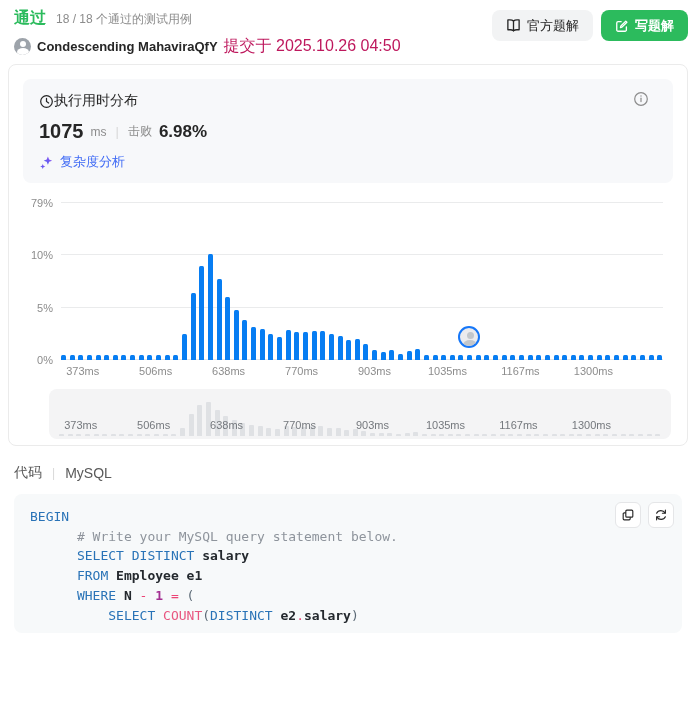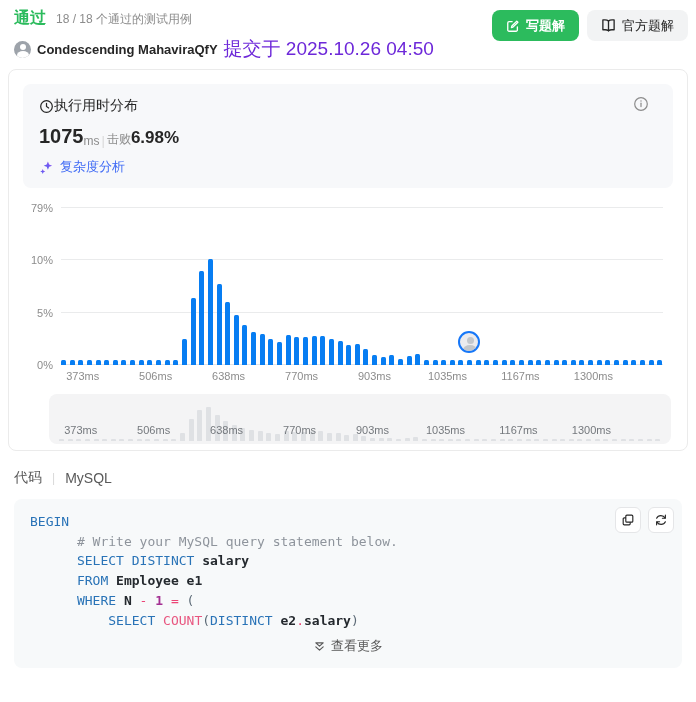--- a/index.html
+++ b/index.html
@@ -9,33 +9,33 @@
   .page { width:696px; height:702px; position:relative; }
   .header { padding:8px 14px 0 14px; position:relative; }
   .status-row { display:flex; align-items:baseline; gap:10px; }
   .status { font-size:16px; font-weight:700; color:#2cbb5d; }
   .status-detail { font-size:12px; color:#8c8c8c; }
   .user-row { display:flex; align-items:center; gap:6px; margin-top:7px; }
   .avatar-sm { width:17px; height:17px; border-radius:50%; background:#9da3aa; position:relative; overflow:hidden; flex:0 0 auto; }
   .avatar-sm::before { content:""; position:absolute; left:5.5px; top:3px; width:6px; height:6px; border-radius:50%; background:#fff; }
   .avatar-sm::after { content:""; position:absolute; left:2.5px; top:10px; width:12px; height:8px; border-radius:50%; background:#fff; }
   .username { font-size:13px; font-weight:700; color:#262626; }
-  .submitted { font-size:19px; color:#6d28d9; }
+  .submitted { font-size:16px; color:#be185d; }
   .header-buttons { position:absolute; top:10px; right:8px; display:flex; gap:8px; }
   .btn { display:flex; align-items:center; gap:6px; height:31px; padding:0 14px; border:none; border-radius:8px; font-size:13px; cursor:pointer; font-family:inherit; }
   .btn-gray { background:#f2f3f4; color:#262626; }
   .btn-green { background:#2cbb5d; color:#fff; font-weight:600; }
 
   
   .card { margin:7px 8px 0 8px; border:1px solid #ebebeb; border-radius:8px; background:#fff; padding-bottom:6px; }
   .stats-panel { margin:14px; background:#f7f8fa; border-radius:8px; padding:13px 16px 12px 16px; position:relative; }
   .stats-title-row { display:flex; align-items:center; }
   .stats-title { font-size:14px; font-weight:500; color:#262626; }
   .info-btn { position:absolute; top:12px; right:24px; background:none; border:none; cursor:pointer; padding:0; line-height:0; }
-  .stats-value-row { display:flex; align-items:flex-end; margin-top:10px; }
+  .stats-value-row { display:flex; align-items:center; margin-top:10px; gap:7px; }
   .rt-value { font-size:20px; font-weight:700; color:#262626; }
   .rt-unit { font-size:12px; color:#8c8c8c; }
   .v-div { color:#d9d9d9; font-size:13px; padding:0 2px; }
   .beats-label { font-size:12px; color:#8c8c8c; }
   .beats-value { font-size:17px; font-weight:700; color:#262626; }
   .complexity-row { display:flex; align-items:center; gap:6px; margin-top:10px; cursor:pointer; width:fit-content; }
   .complexity-link { font-size:13px; color:#3f6af5; }
 
   
   .chart { margin:20px 24px 0 14px; position:relative; }
@@ -84,37 +84,37 @@
     <div class="status-row">
       <span class="status">通过</span>
       <span class="status-detail">18 / 18 个通过的测试用例</span>
     </div>
     <div class="user-row">
       <span class="avatar-sm"></span>
       <span class="username">Condescending MahaviraQfY</span>
       <span class="submitted">提交于 2025.10.26 04:50</span>
     </div>
     <div class="header-buttons">
+      <button class="btn btn-gray">
+        <span style="line-height:0;">
+          <svg width="15" height="15" viewBox="0 0 16 16" fill="none" stroke="#262626" stroke-width="1.4" stroke-linecap="round" stroke-linejoin="round">
+              <path d="M8 3.2C7 2.3 5.6 2 4.2 2H2v10.5h2.4c1.3 0 2.6.3 3.6 1.2 1-.9 2.3-1.2 3.6-1.2H14V2h-2.2C10.4 2 9 2.3 8 3.2z"></path>
+              <path d="M8 3.2v10.5"></path>
+            </svg>
+        </span>
+        <span>官方题解</span>
+      </button>
       <button class="btn btn-green">
         <span style="line-height:0;">
           <svg width="14" height="14" viewBox="0 0 16 16" fill="none" stroke="#fff" stroke-width="1.5" stroke-linecap="round" stroke-linejoin="round">
               <path d="M7 3H3.5A1.5 1.5 0 0 0 2 4.5v8A1.5 1.5 0 0 0 3.5 14h8a1.5 1.5 0 0 0 1.5-1.5V9"></path>
               <path d="M12.3 2.4l1.3 1.3L8 9.3l-1.8.5.5-1.8 5.6-5.6z"></path>
             </svg>
         </span>
         <span>写题解</span>
-      </button>
-      <button class="btn btn-gray">
-        <span style="line-height:0;">
-          <svg width="15" height="15" viewBox="0 0 16 16" fill="none" stroke="#262626" stroke-width="1.4" stroke-linecap="round" stroke-linejoin="round">
-              <path d="M8 3.2C7 2.3 5.6 2 4.2 2H2v10.5h2.4c1.3 0 2.6.3 3.6 1.2 1-.9 2.3-1.2 3.6-1.2H14V2h-2.2C10.4 2 9 2.3 8 3.2z"></path>
-              <path d="M8 3.2v10.5"></path>
-            </svg>
-        </span>
-        <span>官方题解</span>
       </button>
     </div>
   </div>
 
   <div class="card">
 
     <div class="stats-panel">
       <div class="stats-title-row">
         <span style="line-height:0;">
           <svg width="15" height="15" viewBox="0 0 16 16" fill="none" stroke="#262626" stroke-width="1.3" stroke-linecap="round">
@@ -365,24 +365,15 @@
       </button>
     </div>
     <div id="codeLines">
         <div class="code-line"><span class="tk-kw">BEGIN</span></div>
         <div class="code-line"><span class="tk-pl">      </span><span class="tk-cm"># Write your MySQL query statement below.</span></div>
         <div class="code-line"><span class="tk-pl">      </span><span class="tk-kw">SELECT DISTINCT</span><span class="tk-pl"> </span><span class="tk-id">salary</span></div>
         <div class="code-line"><span class="tk-pl">      </span><span class="tk-kw">FROM</span><span class="tk-pl"> </span><span class="tk-id">Employee e1</span></div>
         <div class="code-line"><span class="tk-pl">      </span><span class="tk-kw">WHERE</span><span class="tk-pl"> </span><span class="tk-id">N</span><span class="tk-pl"> </span><span class="tk-op">-</span><span class="tk-pl"> </span><span class="tk-num">1</span><span class="tk-pl"> </span><span class="tk-op">=</span><span class="tk-pu"> (</span></div>
         <div class="code-line"><span class="tk-pl">          </span><span class="tk-kw">SELECT</span><span class="tk-pl"> </span><span class="tk-fn">COUNT</span><span class="tk-pu">(</span><span class="tk-kw">DISTINCT</span><span class="tk-pl"> </span><span class="tk-id">e2</span><span class="tk-op">.</span><span class="tk-id">salary</span><span class="tk-pu">)</span></div>
       </div>
-    <div class="view-more">
-      <span style="line-height:0;">
-        <svg width="13" height="13" viewBox="0 0 16 16" fill="none" stroke="#595959" stroke-width="1.5" stroke-linecap="round" stroke-linejoin="round">
-            <path d="M3.5 3.5L8 7.5l4.5-4z"></path>
-            <path d="M3.5 8.5L8 12.5l4.5-4"></path>
-          </svg>
-      </span>
-      <span>查看更多</span>
-    </div>
   </div>
 
 </div>
 
 </body></html>

